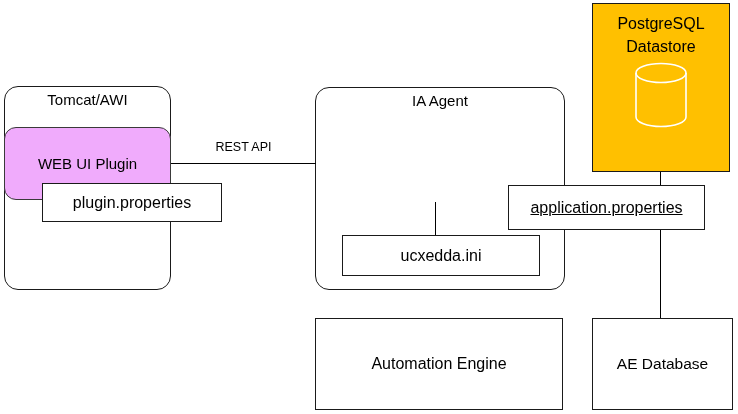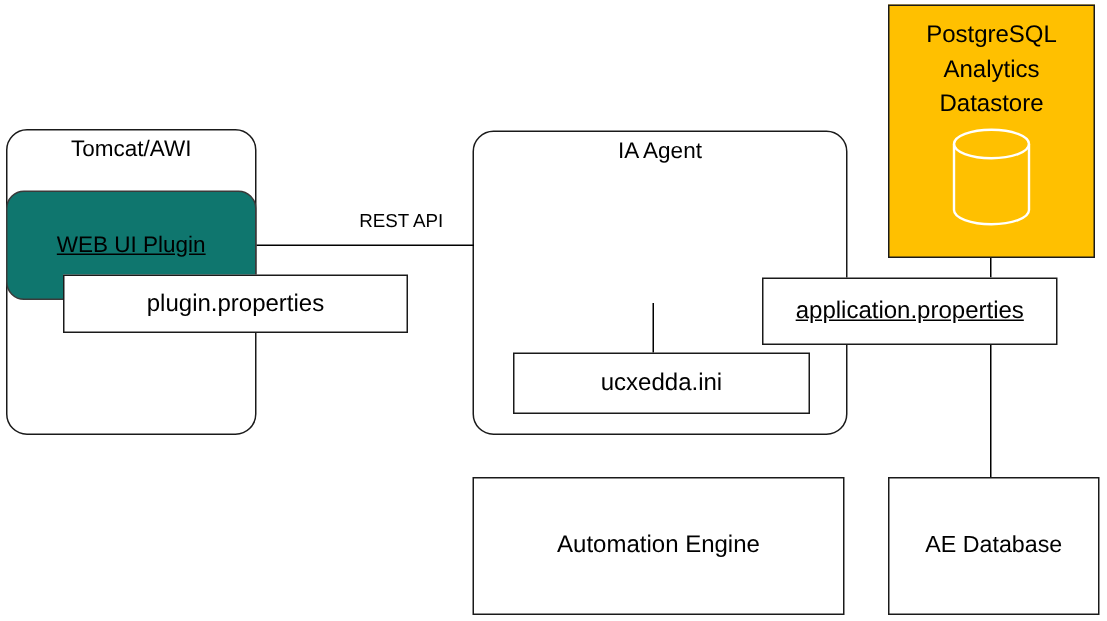--- a/index.html
+++ b/index.html
@@ -37,25 +37,24 @@
     box-sizing: border-box;
     display: flex;
     flex-direction: column;
     align-items: center;
     justify-content: center;
     text-align: center;
     font-size: 15px;
     line-height: 20px;
   }
   .orange-round {
-    background: #0f766e;
+    background: #f0abfc;
     border: 1.5px solid #3a3a3a;
     border-radius: 12px;
     z-index: 3;
-    text-decoration: underline;
   }
   .white-box {
     background: #ffffff;
     border: 1.4px solid #1a1a1a;
     z-index: 4;
   }
   .plain-box {
     background: #ffffff;
     border: 1.4px solid #1a1a1a;
     z-index: 3;
@@ -74,23 +73,23 @@
   }
   .edge-label {
     position: absolute;
     text-align: center;
     font-size: 12.5px;
     z-index: 2;
   }
   
   #tomcat-container   { left: 4px;   top: 86px;  width: 167px; height: 204px; }
   #webui-plugin       { left: 4px;   top: 127px; width: 167px; height: 73px;  }
-  #plugin-properties  { left: 42px;  top: 183px; width: 230px; height: 39px;  font-size: 16px; }
+  #plugin-properties  { left: 42px;  top: 183px; width: 180px; height: 39px;  font-size: 16px; }
   #rest-line          { left: 171px; top: 163px; width: 145px; }
-  #rest-label         { left: 171px; top: 140px; width: 145px; padding-left: 24px; }
+  #rest-label         { left: 171px; top: 140px; width: 145px; }
   #ia-agent-container { left: 315px; top: 87px;  width: 250px; height: 203px; }
   #analytics-backend  { left: 352px; top: 128px; width: 168px; height: 74px;  }
   #analytics-ucxedda-line { left: 435px; top: 202px; height: 34px; }
   #ucxedda            { left: 342px; top: 235px; width: 198px; height: 41px;  font-size: 16px; }
   #postgres           { left: 592px; top: 3px;   width: 138px; height: 169px;
                         background: #FFC000; border: 1.5px solid #1a1a1a;
                         justify-content: flex-start; padding-top: 8px;
                         font-size: 16px; line-height: 23px; z-index: 3; }
   #postgres .cyl      { margin-top: 4px; }
   #db-line-upper      { left: 660px; top: 172px; height: 13px; }
@@ -125,21 +124,20 @@
 
 
   <div class="vline" id="analytics-ucxedda-line"></div>
 
   <div class="node plain-box" id="ucxedda">
     <span>ucxedda.ini</span>
   </div>
 
   <div class="node" id="postgres">
     <span>PostgreSQL</span>
-    <span>Analytics</span>
     <span>Datastore</span>
     <svg class="cyl" width="54" height="66" viewBox="0 0 54 66">
       <path d="M 2 11 L 2 55 A 25 9.5 0 0 0 52 55 L 52 11" fill="none" stroke="#ffffff" stroke-width="1.6"></path>
       <ellipse cx="27" cy="11" rx="25" ry="9.5" fill="none" stroke="#ffffff" stroke-width="1.6"></ellipse>
     </svg>
   </div>
 
   <div class="vline" id="db-line-upper"></div>
   <div class="vline" id="db-line-lower"></div>
 

